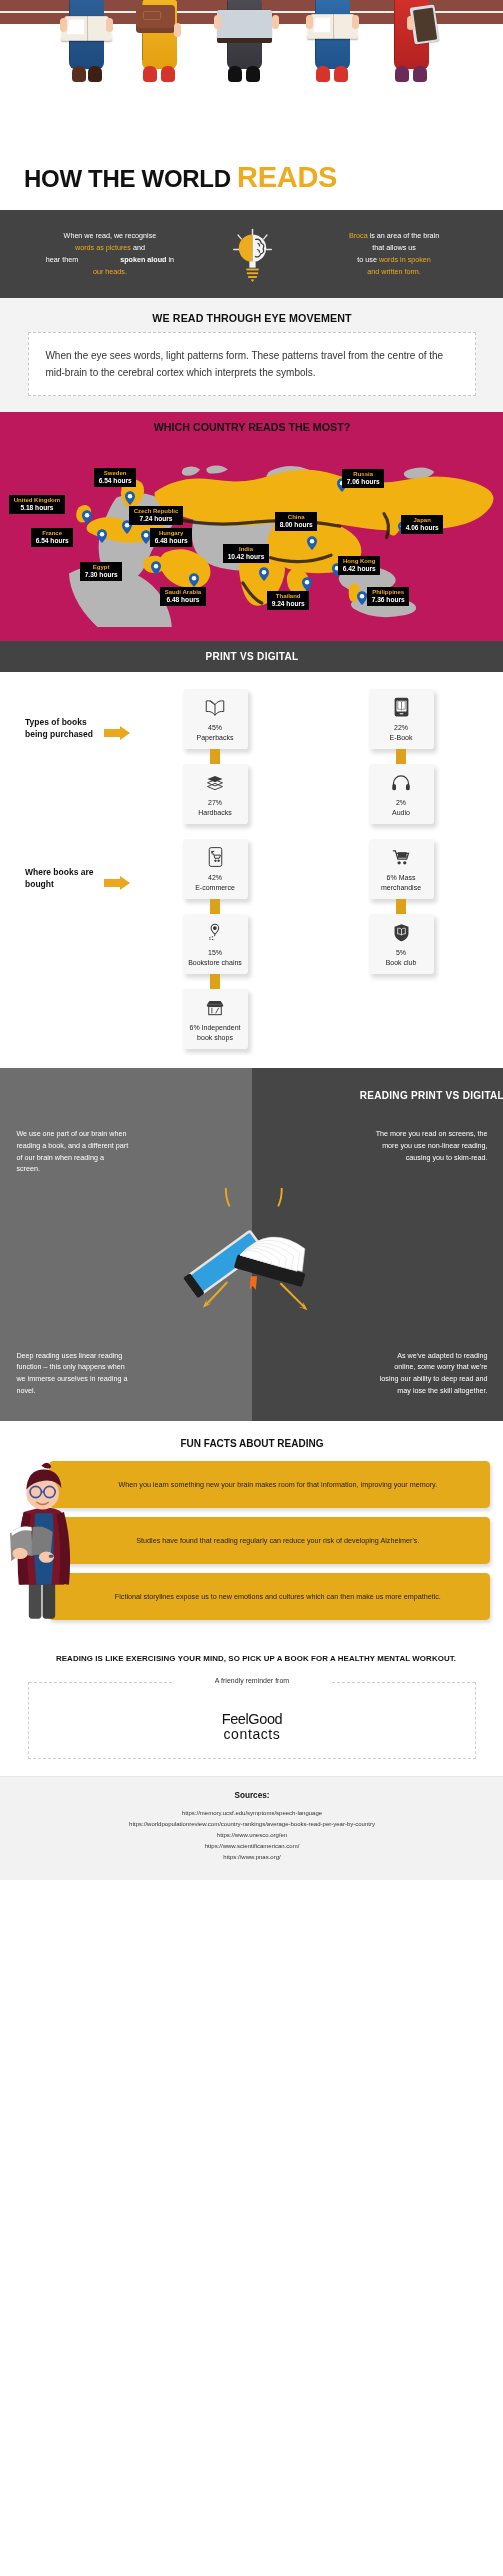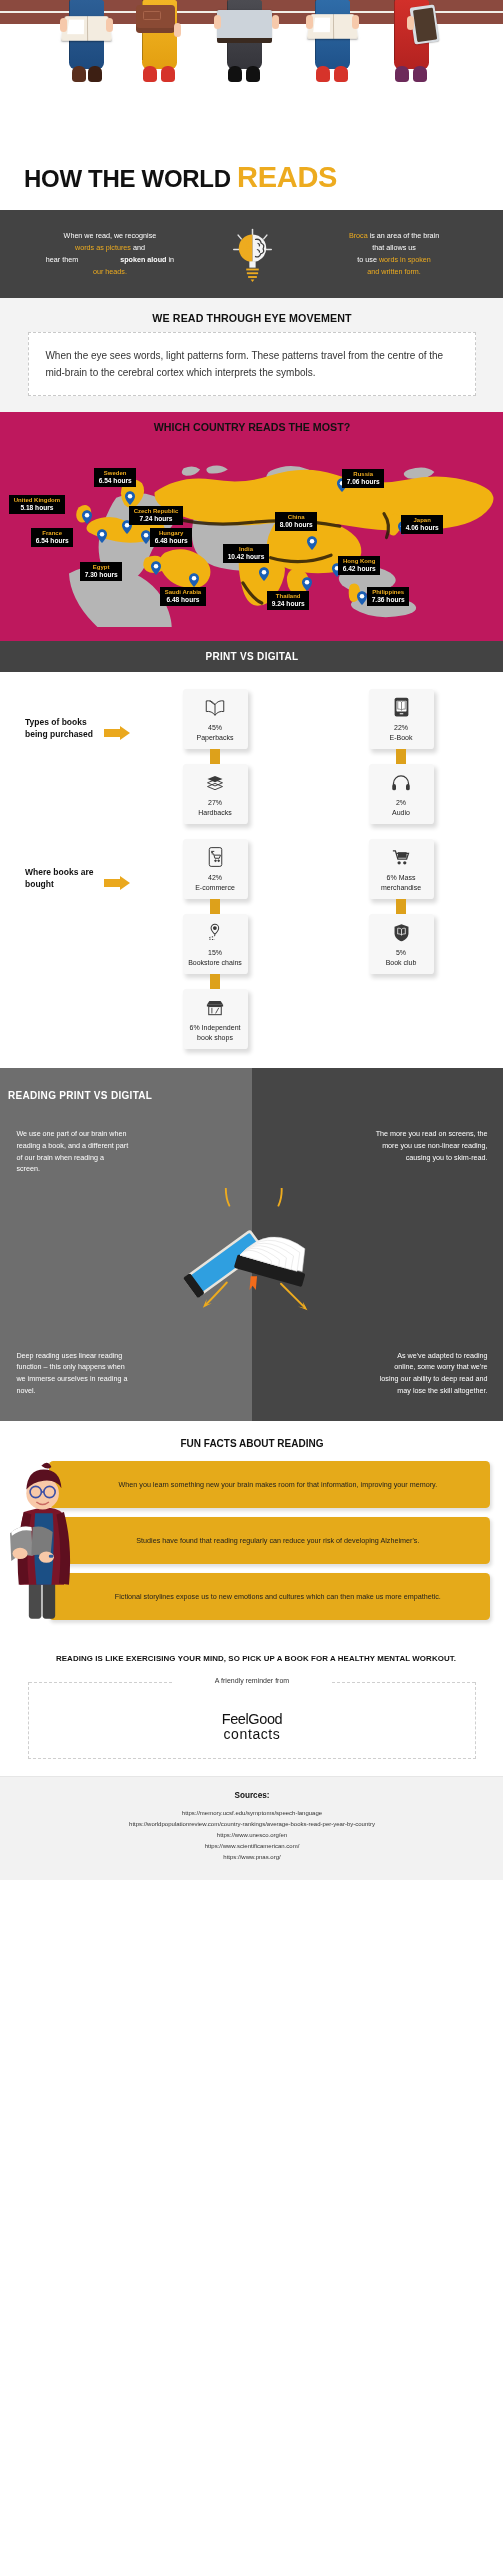--- a/index.html
+++ b/index.html
@@ -119,21 +119,21 @@
   .card .val { font-size: 7px; line-height:1.35; color:#222; }
   .connector { width: 10px; height: 15px; background:#dda11b; }
   .spacer-24 { height:15px; }
 
   
   .rpd {
     position:relative; display:flex; min-height: 353px;
     background: linear-gradient(90deg,#6e6e6e 0%, #6e6e6e 50%, #464646 50%, #464646 100%);
     color:#ffffff;
   }
-  .rpd-title { position:absolute; top:21.4px; left:8px; right:0; text-align:left; font-size:10px; font-weight:bold; letter-spacing:0.3px; }
+  .rpd-title { position:absolute; top:21.4px; left:8px; right:0; text-align:right; font-size:10px; font-weight:bold; letter-spacing:0.3px; }
   .rpd-half { flex:1; position:relative; padding: 60px 16.4px 19px 16.4px; }
   .rpd-half.left { text-align:left; }
   .rpd-half.right { text-align:right; }
   .rpd-txt { font-size: 7.2px; line-height: 1.62; max-width: 113px; }
   .rpd-half.right .rpd-txt { margin-left:auto; }
   .rpd-txt.bottom { position:absolute; bottom: 25px; }
   .rpd-half.left .rpd-txt.bottom { left:16.4px; }
   .rpd-half.right .rpd-txt.bottom { right:16.4px; }
   .rpd-center { position:absolute; left:50%; top:120px; transform:translateX(-50%); width:164px; height:126px; }
 

